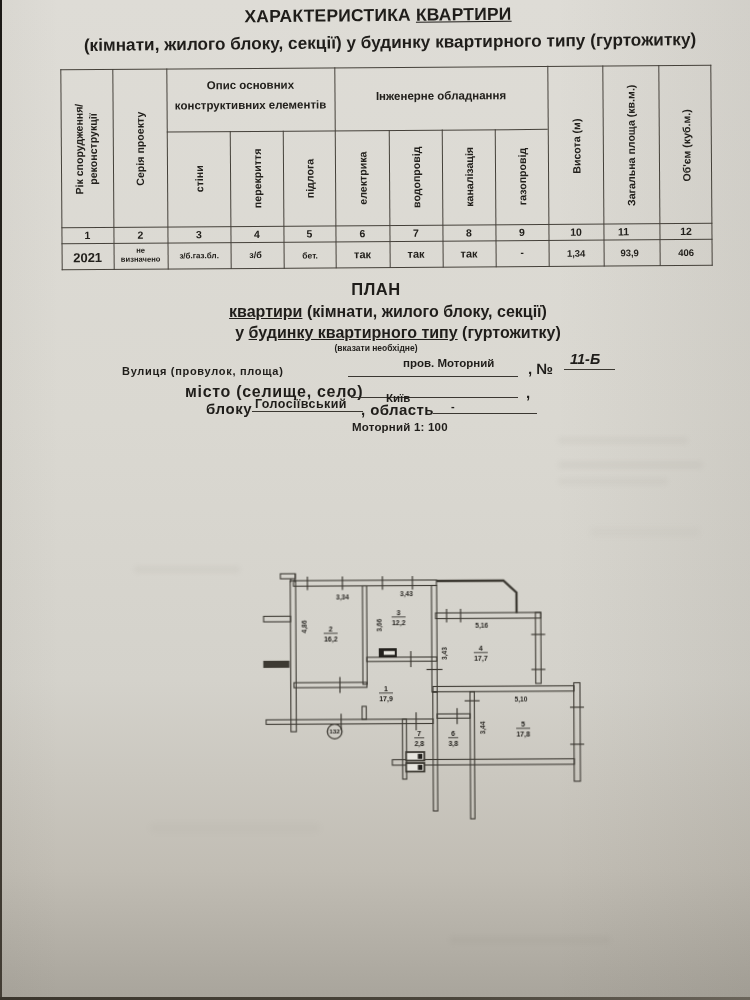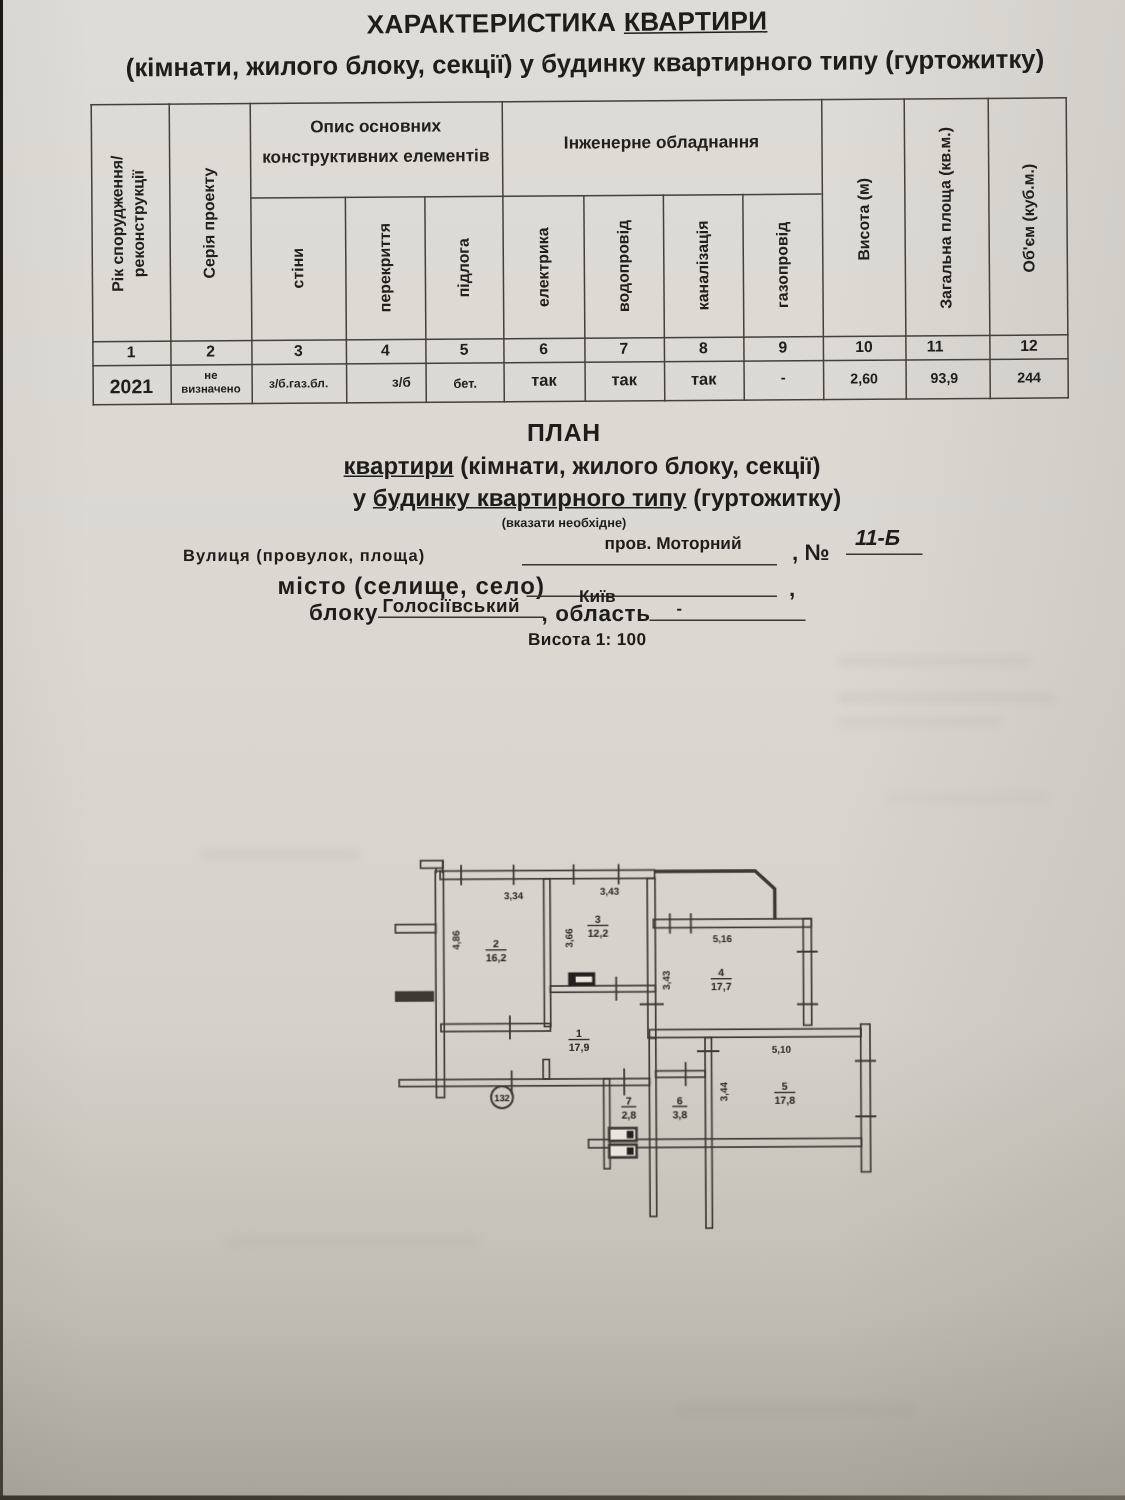--- a/index.html
+++ b/index.html
@@ -88,29 +88,29 @@
 <div class="cell" style="left:328px;top:160px;width:53px;font-size:10.5px;">7</div>
 <div class="cell" style="left:381px;top:160px;width:53px;font-size:10.5px;">8</div>
 <div class="cell" style="left:434px;top:160px;width:53px;font-size:10.5px;">9</div>
 <div class="cell" style="left:487px;top:160px;width:55px;font-size:10.5px;">10</div>
 <div class="cell" style="left:542px;top:160px;width:40px;font-size:10.5px;">11</div>
 <div class="cell" style="left:598px;top:160px;width:53px;font-size:10.5px;">12</div>
 
 <div class="cell" style="left:0px;top:181px;width:52px;font-size:13px;">2021</div>
 <div class="cell" style="left:52px;top:178px;width:54px;font-size:7.6px;line-height:1.15;">не<br>визначено</div>
 <div class="cell" style="left:106px;top:183px;width:63px;font-size:8px;">з/б.газ.бл.</div>
-<div class="cell" style="left:169px;top:182px;width:50px;font-size:9px;margin-left:12px;">з/б</div>
+<div class="cell" style="left:169px;top:182px;width:50px;font-size:9px;">з/б</div>
 <div class="cell" style="left:222px;top:183px;width:53px;font-size:8.5px;">бет.</div>
 <div class="cell" style="left:274px;top:181px;width:54px;font-size:11px;">так</div>
 <div class="cell" style="left:328px;top:181px;width:53px;font-size:11px;">так</div>
 <div class="cell" style="left:381px;top:181px;width:53px;font-size:11px;">так</div>
 <div class="cell" style="left:434px;top:181px;width:53px;font-size:10px;">-</div>
-<div class="cell" style="left:487px;top:182px;width:55px;font-size:9.5px;">2,60</div>
+<div class="cell" style="left:487px;top:182px;width:55px;font-size:9.5px;">1,34</div>
 <div class="cell" style="left:542px;top:182px;width:52px;font-size:9.5px;">93,9</div>
-<div class="cell" style="left:598px;top:182px;width:53px;font-size:9.5px;">244</div>
+<div class="cell" style="left:598px;top:182px;width:53px;font-size:9.5px;">406</div>
 </div>
 
 <div class="abs b" style="left:0;top:280px;width:752px;text-align:center;font-size:16.5px;letter-spacing:0.5px;">ПЛАН</div>
 
 <div class="abs b" style="left:0;top:303px;width:776px;text-align:center;font-size:16px;"><span style="text-decoration:underline;">квартири</span> (кімнати, жилого блоку, секції)</div>
 
 <div class="abs b" style="left:0;top:324px;width:796px;text-align:center;font-size:16px;">у <span style="text-decoration:underline;">будинку квартирного типу</span> (гуртожитку)</div>
 
 <div class="abs b" style="left:0;top:343px;width:752px;text-align:center;font-size:8.5px;">(вказати необхідне)</div>
 
@@ -139,21 +139,21 @@
 <div class="abs b" style="left:255px;top:397px;font-size:12.5px;letter-spacing:0.4px;">Голосіївський</div>
 
 <div class="abs" style="left:252px;top:411px;width:111px;height:1px;background:#3a3731;"></div>
 
 <div class="abs b" style="left:361px;top:401px;font-size:15px;letter-spacing:0.4px;">, область</div>
 
 <div class="abs b" style="left:451px;top:400px;font-size:11px;">-</div>
 
 <div class="abs" style="left:433px;top:413px;width:104px;height:1px;background:#3a3731;"></div>
 
-<div class="abs b" style="left:352px;top:421px;font-size:11.5px;letter-spacing:0.2px;">Висота 1: 100</div>
+<div class="abs b" style="left:352px;top:421px;font-size:11.5px;letter-spacing:0.2px;">Моторний 1: 100</div>
 
 <svg id="plan" class="abs" style="left:250px;top:555px;transform:rotate(-0.3deg);filter:blur(0.25px);" width="365" height="275" viewBox="250 555 365 275">
 
 <rect x="281" y="573" width="15.0" height="5.0" fill="none" stroke="#3d3a33" stroke-width="1.1"></rect>
 <line x1="295.7" y1="573" x2="295.7" y2="581.5" stroke="#3d3a33" stroke-width="1.1"></line>
 <line x1="291.3" y1="578" x2="291.3" y2="581.5" stroke="#3d3a33" stroke-width="1.1"></line>
 
 <rect x="294" y="580" width="143.0" height="5.5" fill="none" stroke="#3d3a33" stroke-width="1.1"></rect>
 
 <line x1="308" y1="576.05" x2="308" y2="589.55" stroke="#3d3a33" stroke-width="1.2"></line>

